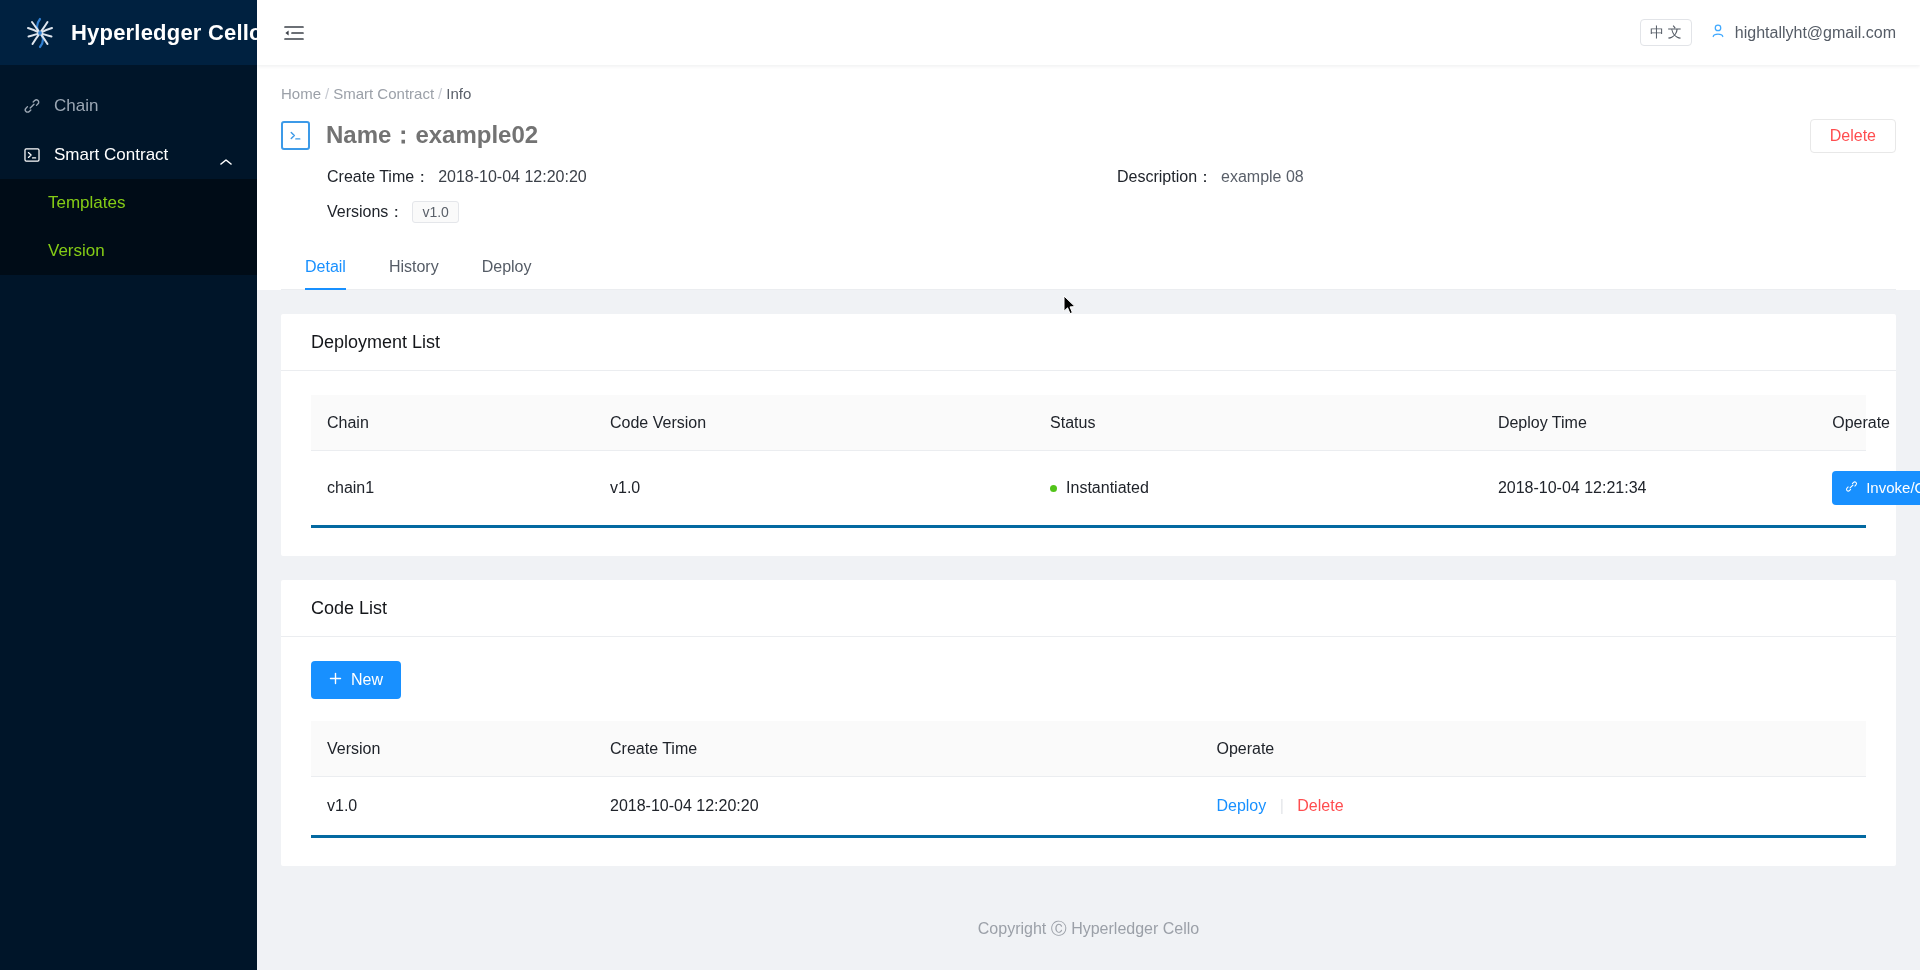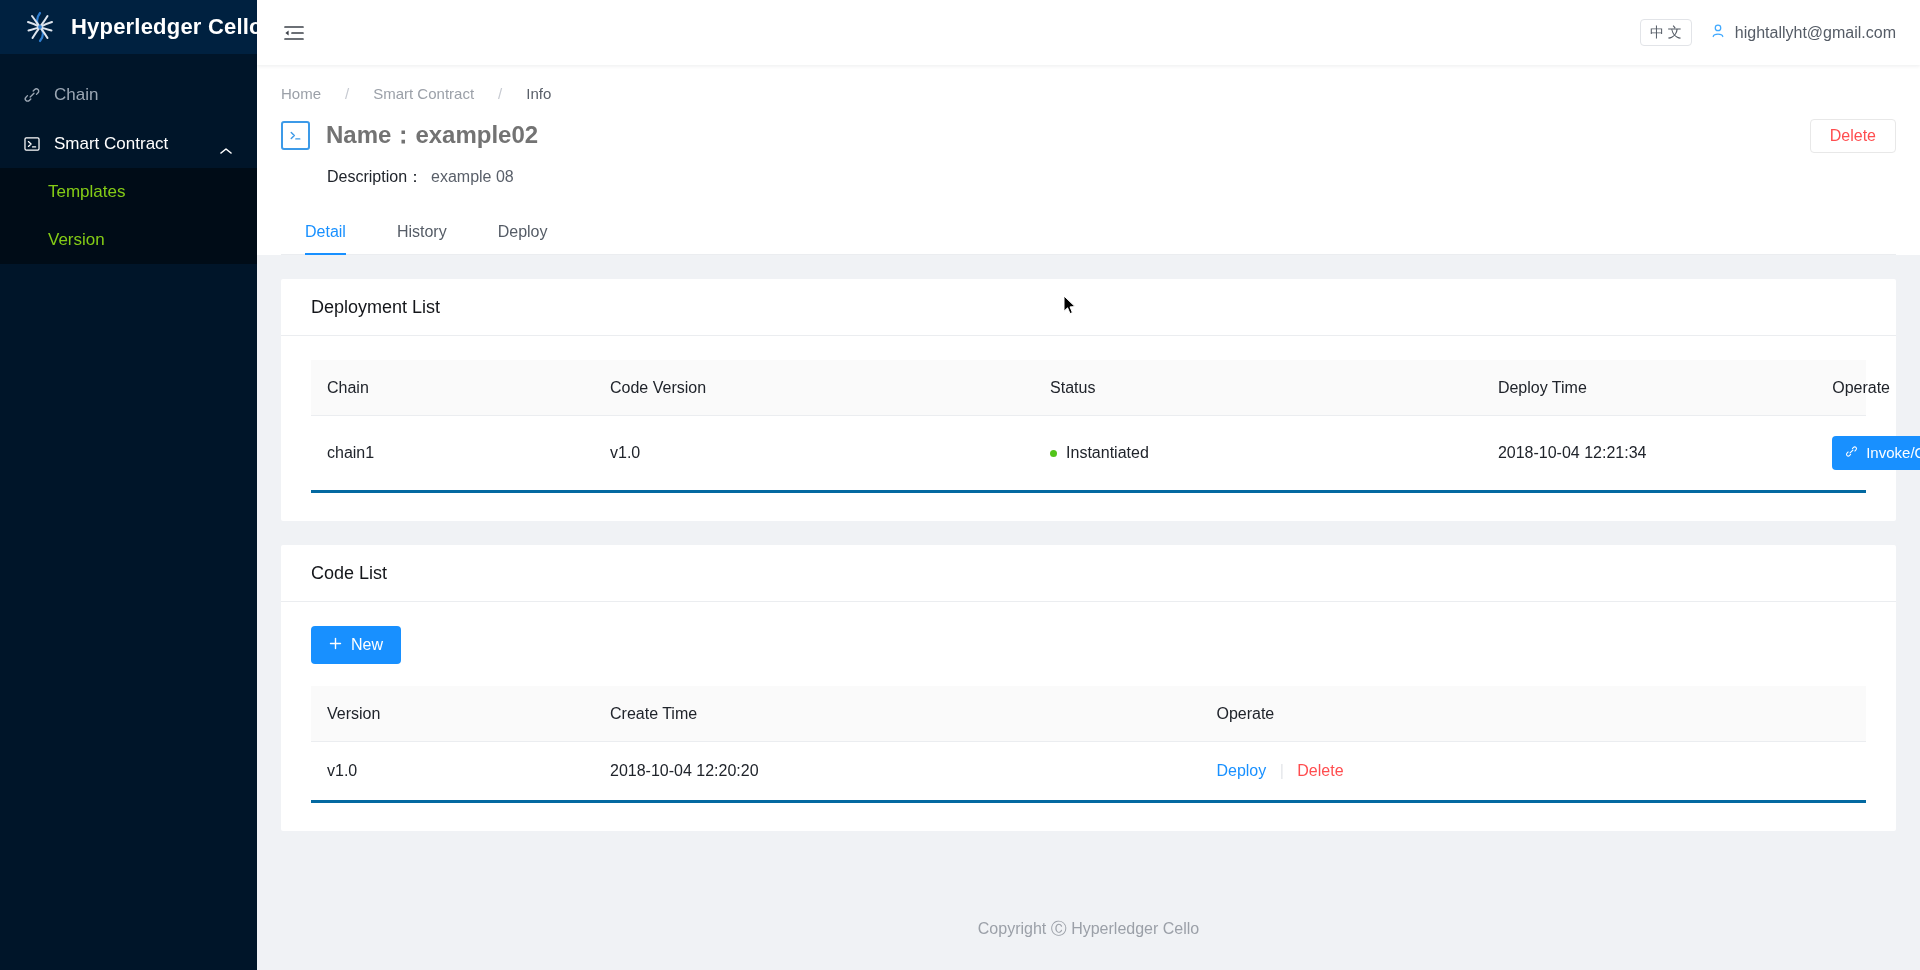--- a/index.html
+++ b/index.html
@@ -10,21 +10,21 @@
     overflow: hidden;
   }
   .app { display: flex; width: 1920px; height: 970px; position: relative; }
 
   
   .sidebar {
     width: 257px; flex: 0 0 257px; height: 970px;
     background: #001529; display: flex; flex-direction: column;
   }
   .logo-bar {
-    height: 54px; display: flex; align-items: center; gap: 12px;
+    height: 65px; display: flex; align-items: center; gap: 12px;
     padding-left: 21px; background: #002140;
   }
   .logo-mark { width: 38px; height: 38px; flex: 0 0 38px; }
   .logo-text {
     color: #ffffff; font-size: 22px; font-weight: bold;
     letter-spacing: .2px; white-space: nowrap;
   }
   .menu { padding-top: 16px; }
   .menu-item {
     display: flex; align-items: center; height: 49px;
@@ -64,21 +64,21 @@
     padding: 4px 9px; font-size: 14px; color: #555c66;
     background: #fff; cursor: pointer; line-height: 17px;
   }
   .user { display: flex; align-items: center; gap: 9px; cursor: pointer; }
   .user-name { font-size: 16px; color: #555c66; }
 
   .content { flex: 1; overflow: hidden; display: flex; flex-direction: column; background: #f0f2f5; }
 
   
   .page-header { background: #ffffff; padding: 20px 24px 0 24px; }
-  .breadcrumb { font-size: 15px; color: #9ba0a8; display: flex; gap: 24px; align-items: center; }
+  .breadcrumb { font-size: 15px; color: #9ba0a8; display: flex; gap: 4px; align-items: center; }
   .breadcrumb .crumb { color: #9ba0a8; cursor: pointer; }
   .breadcrumb .crumb.last { color: #595f69; cursor: default; }
   .breadcrumb .sep { color: #c6cad1; }
 
   .title-row { display: flex; align-items: flex-start; margin-top: 17px; }
   .title-left { display: flex; align-items: center; gap: 16px; }
   .contract-icon {
     width: 29px; height: 29px; border: 2px solid #3c9ae8; border-radius: 3px;
     display: flex; align-items: center; justify-content: center;
   }
@@ -93,21 +93,21 @@
   .meta-col-left { width: 790px; flex: 0 0 790px; }
   .meta-row { display: flex; align-items: center; font-size: 16px; margin-bottom: 9px; min-height: 26px; }
   .meta-label { color: #20242b; white-space: nowrap; }
   .meta-value { color: #3b4048; margin-left: 8px; }
   .meta-value.muted { color: #595f69; }
   .ver-tag {
     display: inline-block; border: 1px solid #e4e6ea; background: #fafafa;
     border-radius: 3px; padding: 2px 9px; font-size: 14px; color: #5a6069; margin-left: 8px;
   }
 
-  .tabs { display: flex; gap: 8px; padding-left: 24px; margin-top: 12px; border-bottom: 1px solid #ebedf0; background: #fff; }
+  .tabs { display: flex; gap: 0; padding-left: 24px; margin-top: 12px; border-bottom: 1px solid #ebedf0; background: #fff; }
   .tab {
     padding: 12px 0 13px 0; margin-right: 43px; font-size: 16px;
     color: #555c66; cursor: pointer; position: relative;
   }
   .tab.active { color: #1890ff; }
   .tab.active::after {
     content: ""; position: absolute; left: 0; right: 0; bottom: -1px;
     height: 2px; background: #1890ff;
   }
 
@@ -266,20 +266,30 @@
                 <path d="M5 6.5 L8.6 10 L5 13.5"></path>
                 <path d="M10.4 14 H15"></path>
               </svg>
             </span>
             <span class="title-text"><span>Name：</span><span>example02</span></span>
           </div>
           <button class="delete-btn">Delete</button>
         </div>
 
         <div class="meta-grid">
+          <div class="meta-col-left">
+            <div class="meta-row">
+              <span class="meta-label">Create Time：</span>
+              <span class="meta-value">2018-10-04 12:20:20</span>
+            </div>
+            <div class="meta-row">
+              <span class="meta-label">Versions：</span>
+              <span class="ver-tag">v1.0</span>
+            </div>
+          </div>
           <div>
             <div class="meta-row">
               <span class="meta-label">Description：</span>
               <span class="meta-value muted">example 08</span>
             </div>
           </div>
         </div>
 
         <div class="tabs">
           <div class="tab active">Detail</div>

